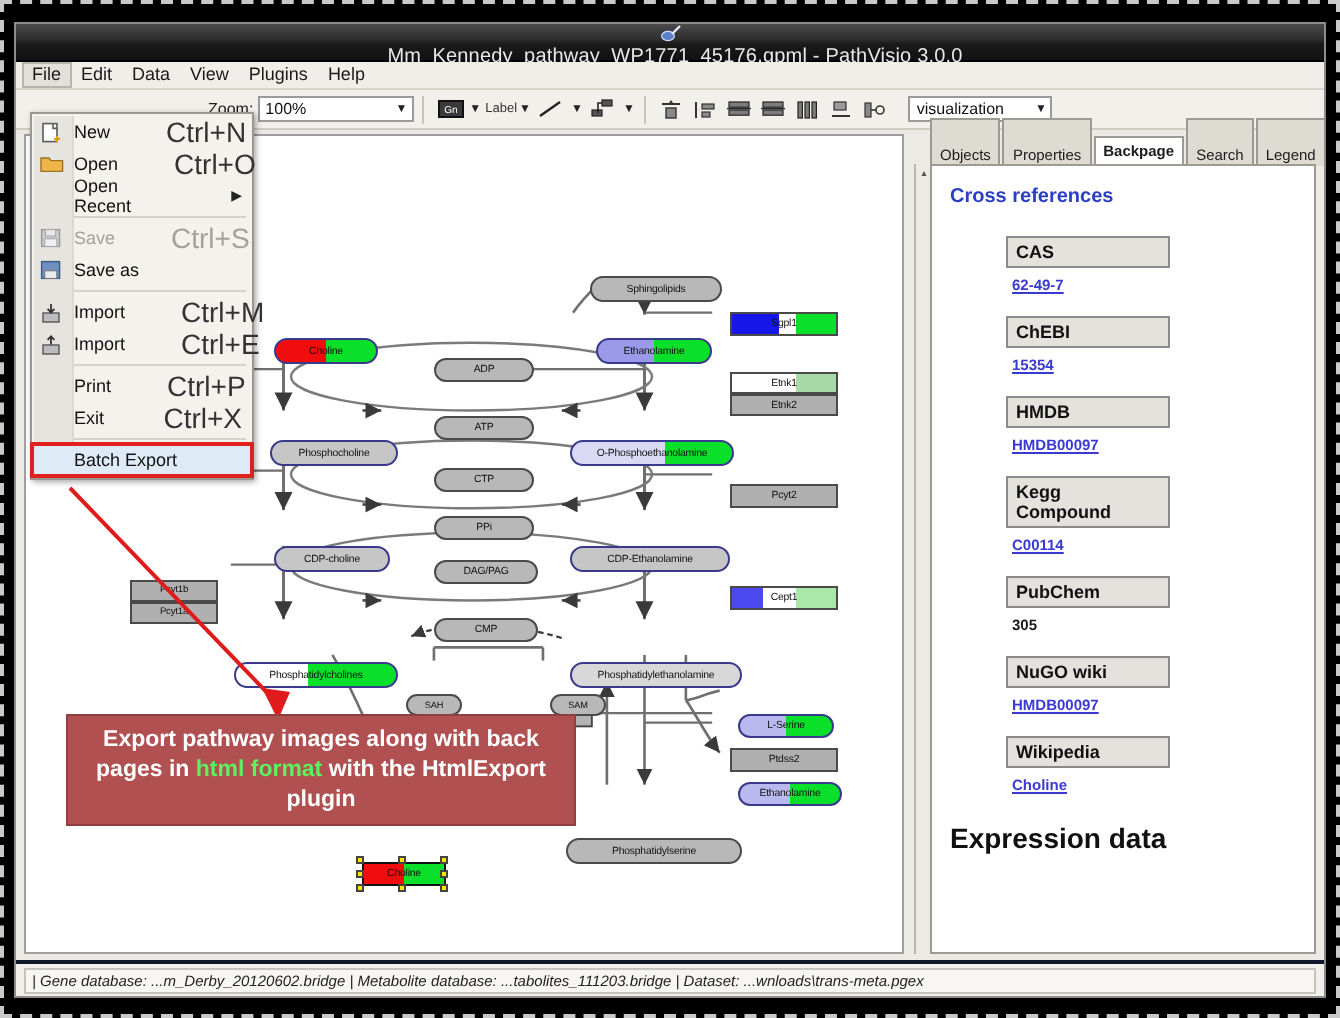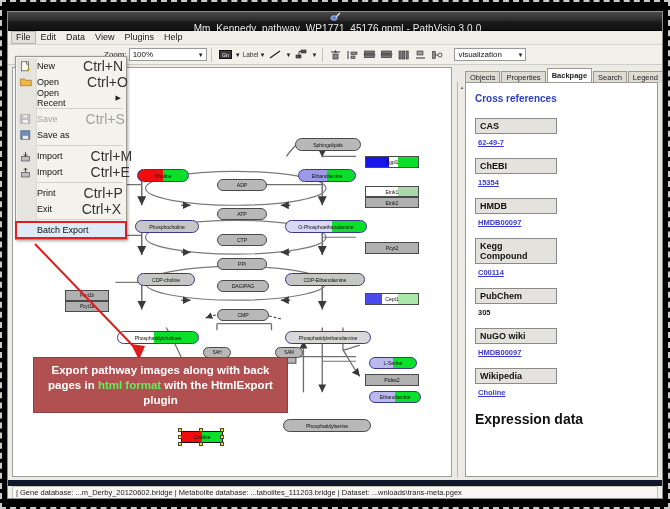--- a/index.html
+++ b/index.html
@@ -98,21 +98,21 @@
     background:#eceae4;
     box-sizing:border-box;
   }
   #dock-tabs{
     position:absolute;left:8px;top:1px;right:0;height:14px;
     display:flex;align-items:flex-end;font-size:7.5px;
   }
   .dock-tab{
     border:1px solid #9d9a93;border-bottom:none;
     background:#dedbd3;
-    padding:1px 4px 1px;
+    padding:13px 4px 1px;
     margin-right:1px;
     color:#1c1c1c;
     line-height:9px;
     position:relative;top:1px;
   }
   .dock-tab.active{
     background:#ffffff;
     padding:2px 4px 2px;
     top:0;
     font-weight:bold;
@@ -131,38 +131,38 @@
     background:#eceae4;border-left:1px solid #b9b6ae;box-sizing:border-box;
   }
   #dock-scroll-l .arrow{
     position:absolute;left:1px;top:2px;width:6px;height:6px;
     font-size:5px;color:#555;text-align:center;line-height:6px;
   }
   .xref-title{
     color:#2c3fc4;font-weight:bold;font-size:10px;margin:0 0 14px 0;
     font-family:"Liberation Sans", sans-serif;
   }
-  .xref-block{margin-bottom:11px;}
+  .xref-block{margin-bottom:11px;margin-left:28px;}
   .xref-head{
     border:1px solid #8a8a8a;background:#e4e2dc;
     font-weight:bold;font-size:9px;color:#111;
     padding:2px 4px;width:82px;box-sizing:border-box;
     margin-bottom:4px;
   }
   .xref-val{font-size:7.5px;padding-left:3px;color:#1a1a1a;font-weight:bold;}
   .xref-val a{color:#3a3ad0;text-decoration:underline;}
   .expr-title{font-weight:bold;font-size:14px;color:#111;margin-top:14px;}
   
   #statusbar{
     position:absolute;left:0;bottom:0;width:100%;height:18px;
     background:#f2f0ea;
-    border-top:6px solid #0f172a;
+    border-top:2px solid #0f172a;
     display:flex;align-items:center;
     font-size:7.5px;color:#222;
-    box-sizing:border-box;padding:0 4px;
+    box-sizing:border-box;padding:0 4px;font-style:italic;
   }
   #status-inner{
     border:1px solid #c6c3bb;background:#f7f6f2;
     height:13px;width:100%;display:flex;align-items:center;
     padding:0 3px;box-sizing:border-box;white-space:nowrap;overflow:hidden;
   }
   
   #filemenu{
     position:absolute;left:7px;top:44px;width:112px;
     background:#f4f2ec;

